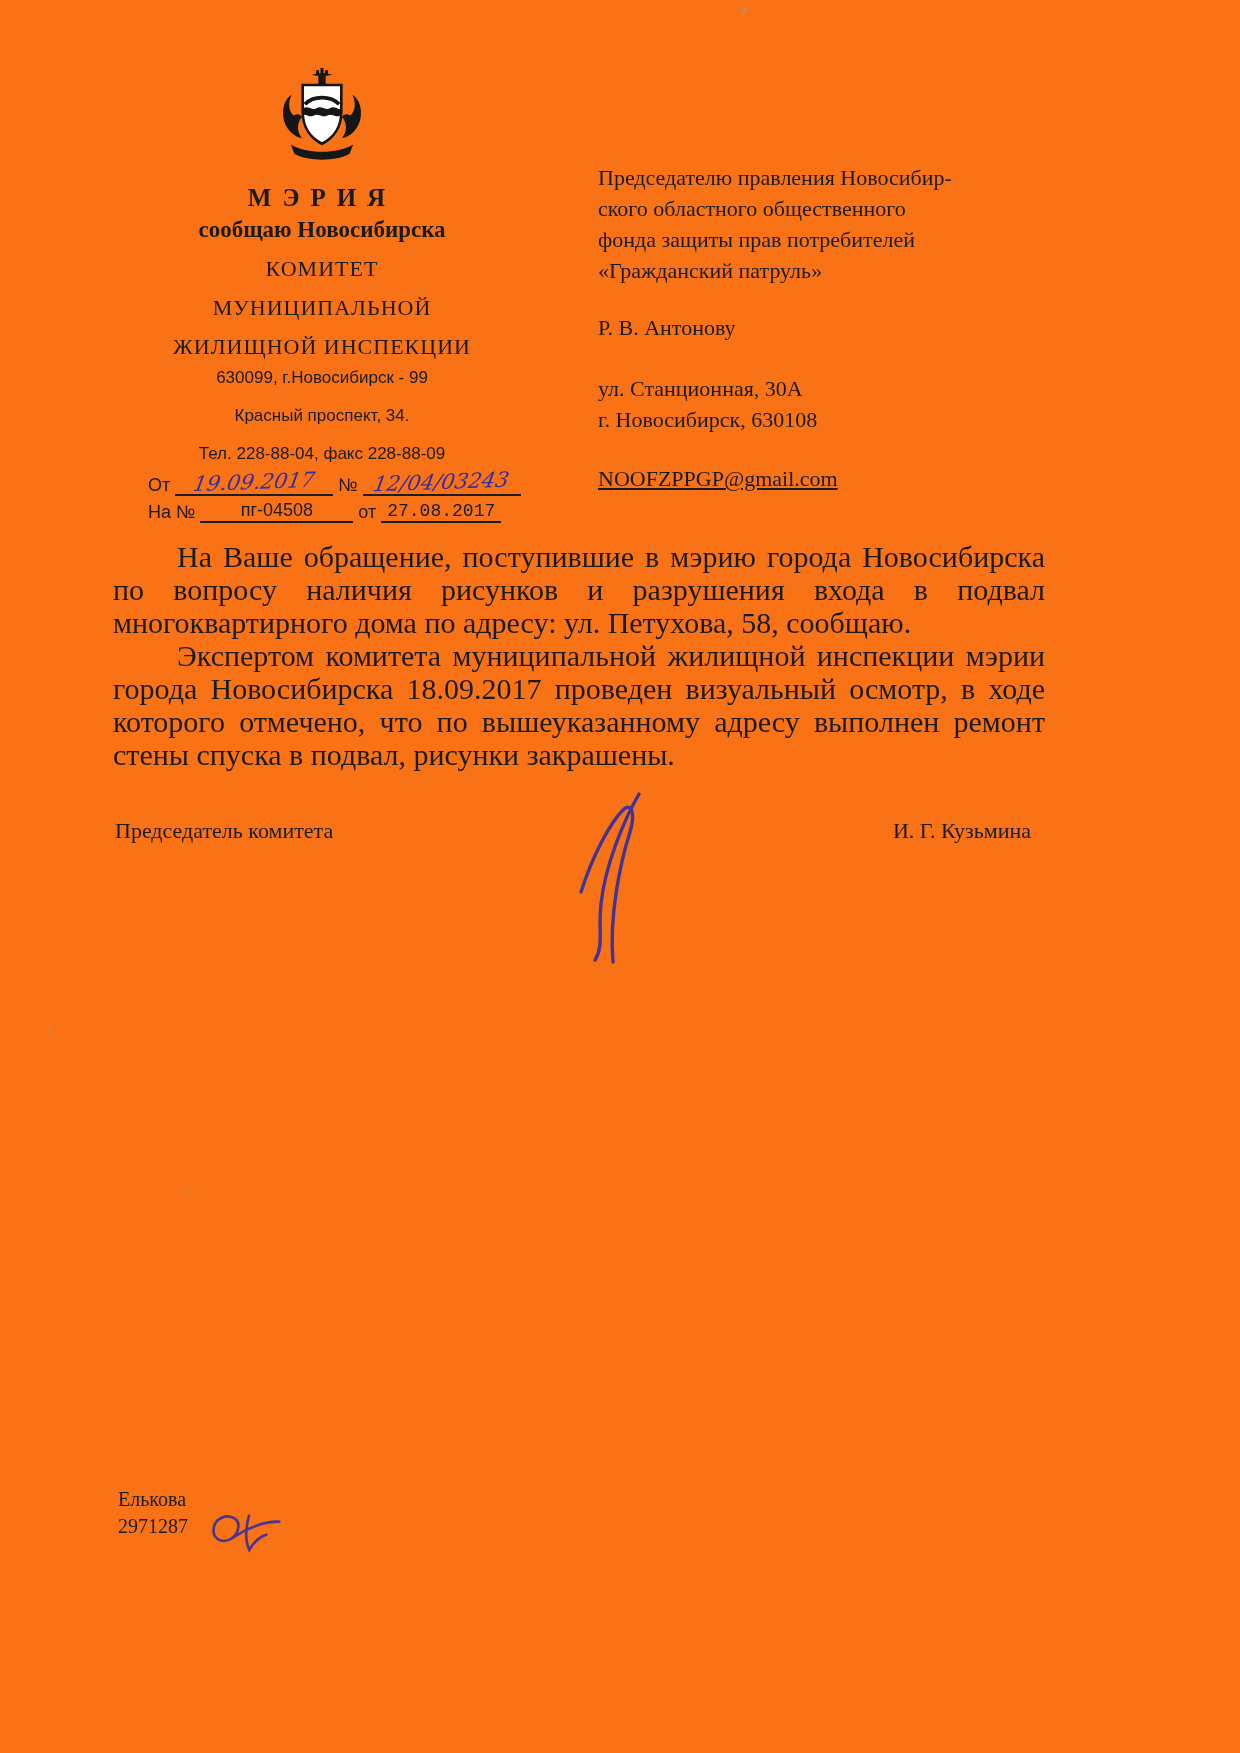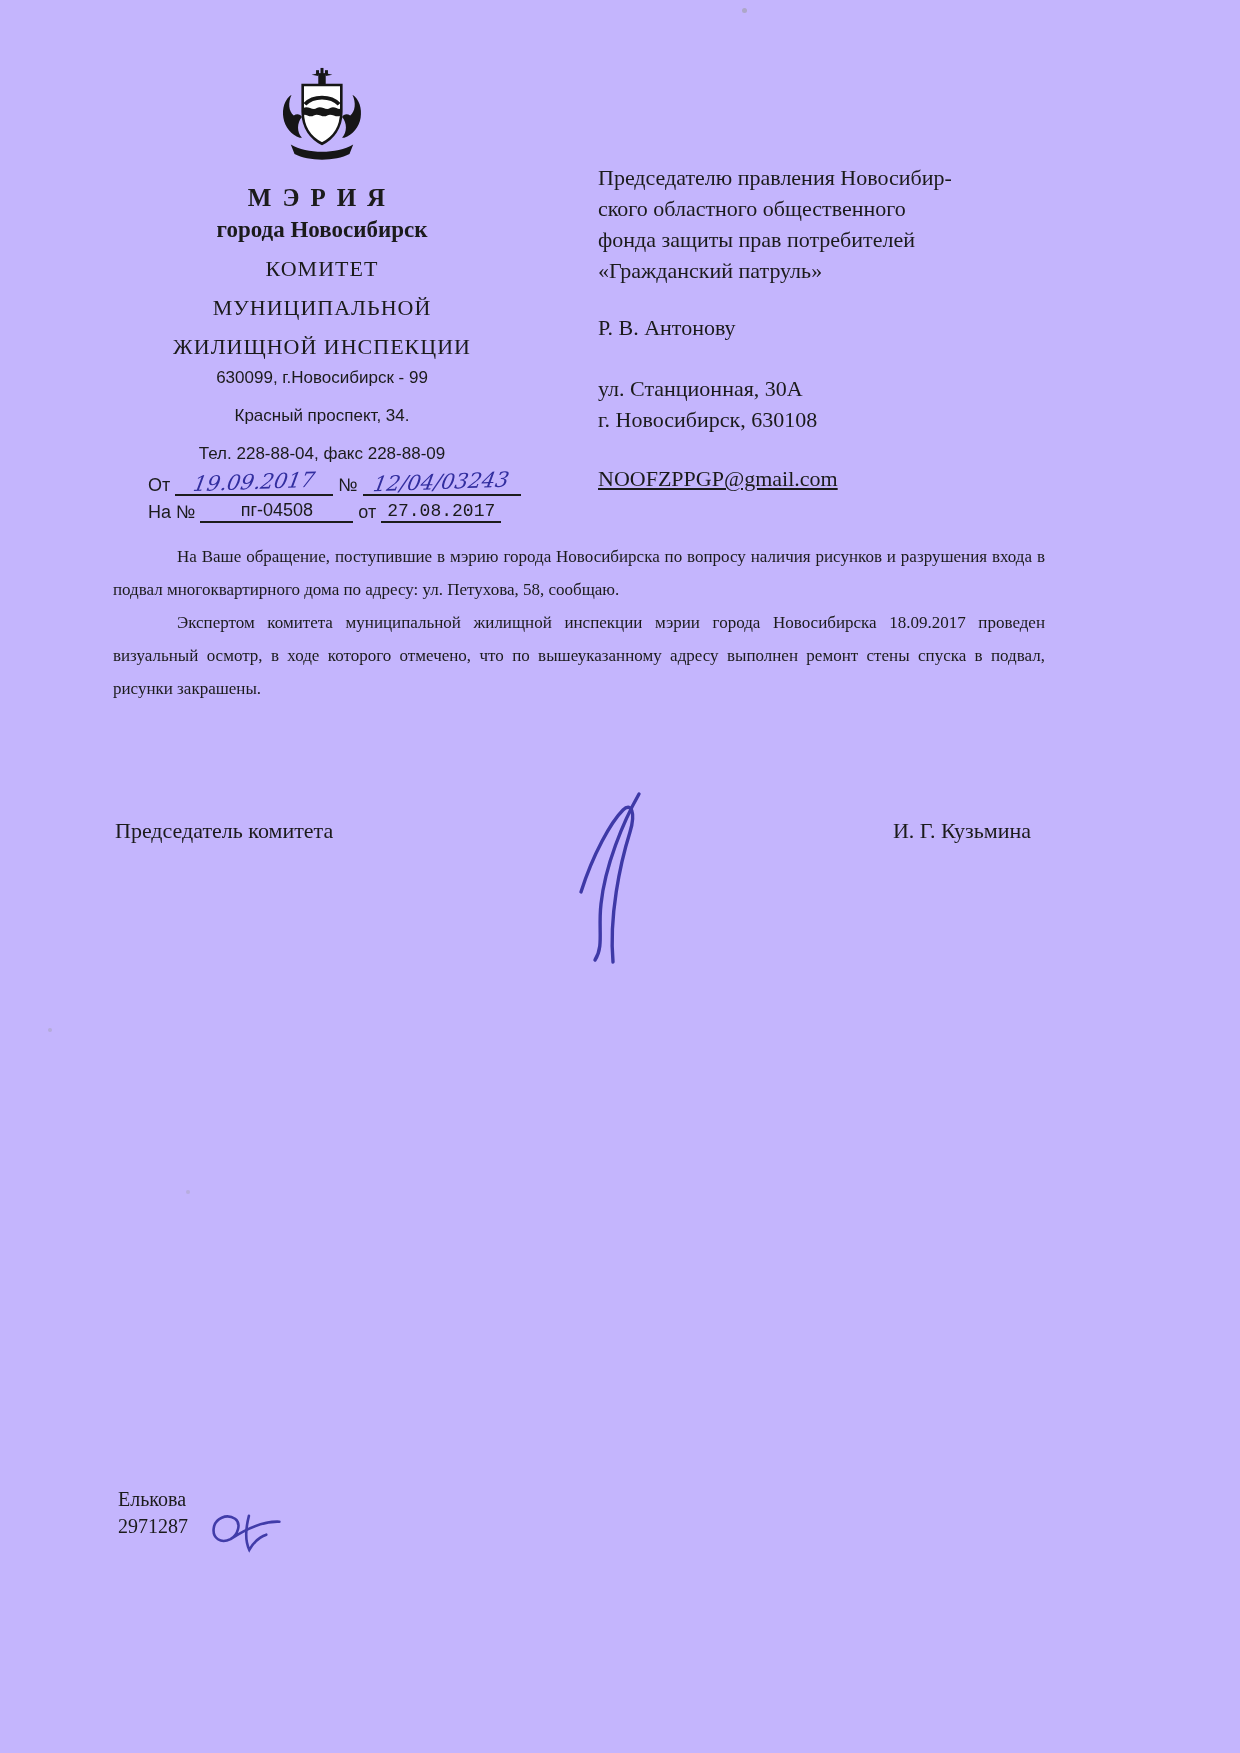--- a/index.html
+++ b/index.html
@@ -1,18 +1,18 @@
 <!DOCTYPE html>
 <html><head>
 <meta charset="utf-8">
 <style>
   html,body { margin:0; padding:0; background:#e8e8e8; }
   .page {
     position:relative; width:1240px; height:1753px; margin:0 auto;
-    background:#c4b5fd; color:#1b1b1b; overflow:hidden;
+    background:#f97316; color:#1b1b1b; overflow:hidden;
     font-family:"Liberation Serif", serif;
   }
 
   
   .letterhead { position:absolute; left:128px; top:58px; width:388px; text-align:center; }
   .emblem { display:inline-block; width:104px; height:112px; }
   .emblem svg { width:104px; height:112px; }
   .org-main  { font-weight:bold; font-size:25px; letter-spacing:11px; margin-top:10px; }
   .org-sub   { font-weight:bold; font-size:23px; margin-top:5px; }
   .org-caps  { font-size:22px; margin-top:13px; letter-spacing:1px; }
@@ -33,21 +33,21 @@
 
   
   .recipient { position:absolute; left:598px; top:162px; width:480px;
                font-size:22px; line-height:31px; }
   .recipient .r-name  { margin-top:26px; }
   .recipient .r-addr  { margin-top:30px; }
   .recipient .r-email { margin-top:28px; text-decoration:underline; }
 
   
   .letter-body { position:absolute; left:113px; top:540px; width:932px;
-                 font-size:17px; line-height:33px; text-align:justify; }
+                 font-size:30px; line-height:33px; text-align:justify; }
   .letter-body p { margin:0; text-indent:64px; }
 
   
   .sign-row { position:absolute; left:113px; top:818px; width:932px; height:40px;
               font-size:22px;text-align:center; }
   .sign-title { position:absolute; left:2px; top:0; }
   .sign-name  { position:absolute; right:14px; top:0; }
   .signature-svg { position:absolute; left:440px; top:-32px; width:120px; height:185px; }
 
   
@@ -92,21 +92,21 @@
                  C36 64 41 65 43 69 C36 77 36 89 43 97 Z" fill="#161616"></path>
 
         <path d="M100 97 C111 93 120 83 122 70 C124 57 120 45 111 39 C116 50 115 61 108 67
                  C104 64 99 65 97 69 C104 77 104 89 97 97 Z" fill="#161616"></path>
 
         <path d="M28 106 C50 119 90 119 112 106 L107 119 C88 129 52 129 33 119 Z" fill="#161616"></path>
       </svg>
     </span>
 
     <div class="org-main">МЭРИЯ</div>
-    <div class="org-sub">города Новосибирск</div>
+    <div class="org-sub">сообщаю Новосибирска</div>
     <div class="org-caps">КОМИТЕТ</div>
     <div class="org-caps">МУНИЦИПАЛЬНОЙ</div>
     <div class="org-caps">ЖИЛИЩНОЙ ИНСПЕКЦИИ</div>
 
     <div class="addr-line" style="margin-top:8px;">630099, г.Новосибирск - 99</div>
     <div class="addr-line">Красный проспект, 34.</div>
     <div class="addr-line">Тел. 228-88-04, факс 228-88-09</div>
 
     <div class="ref-block">
       <div class="ref-line">

